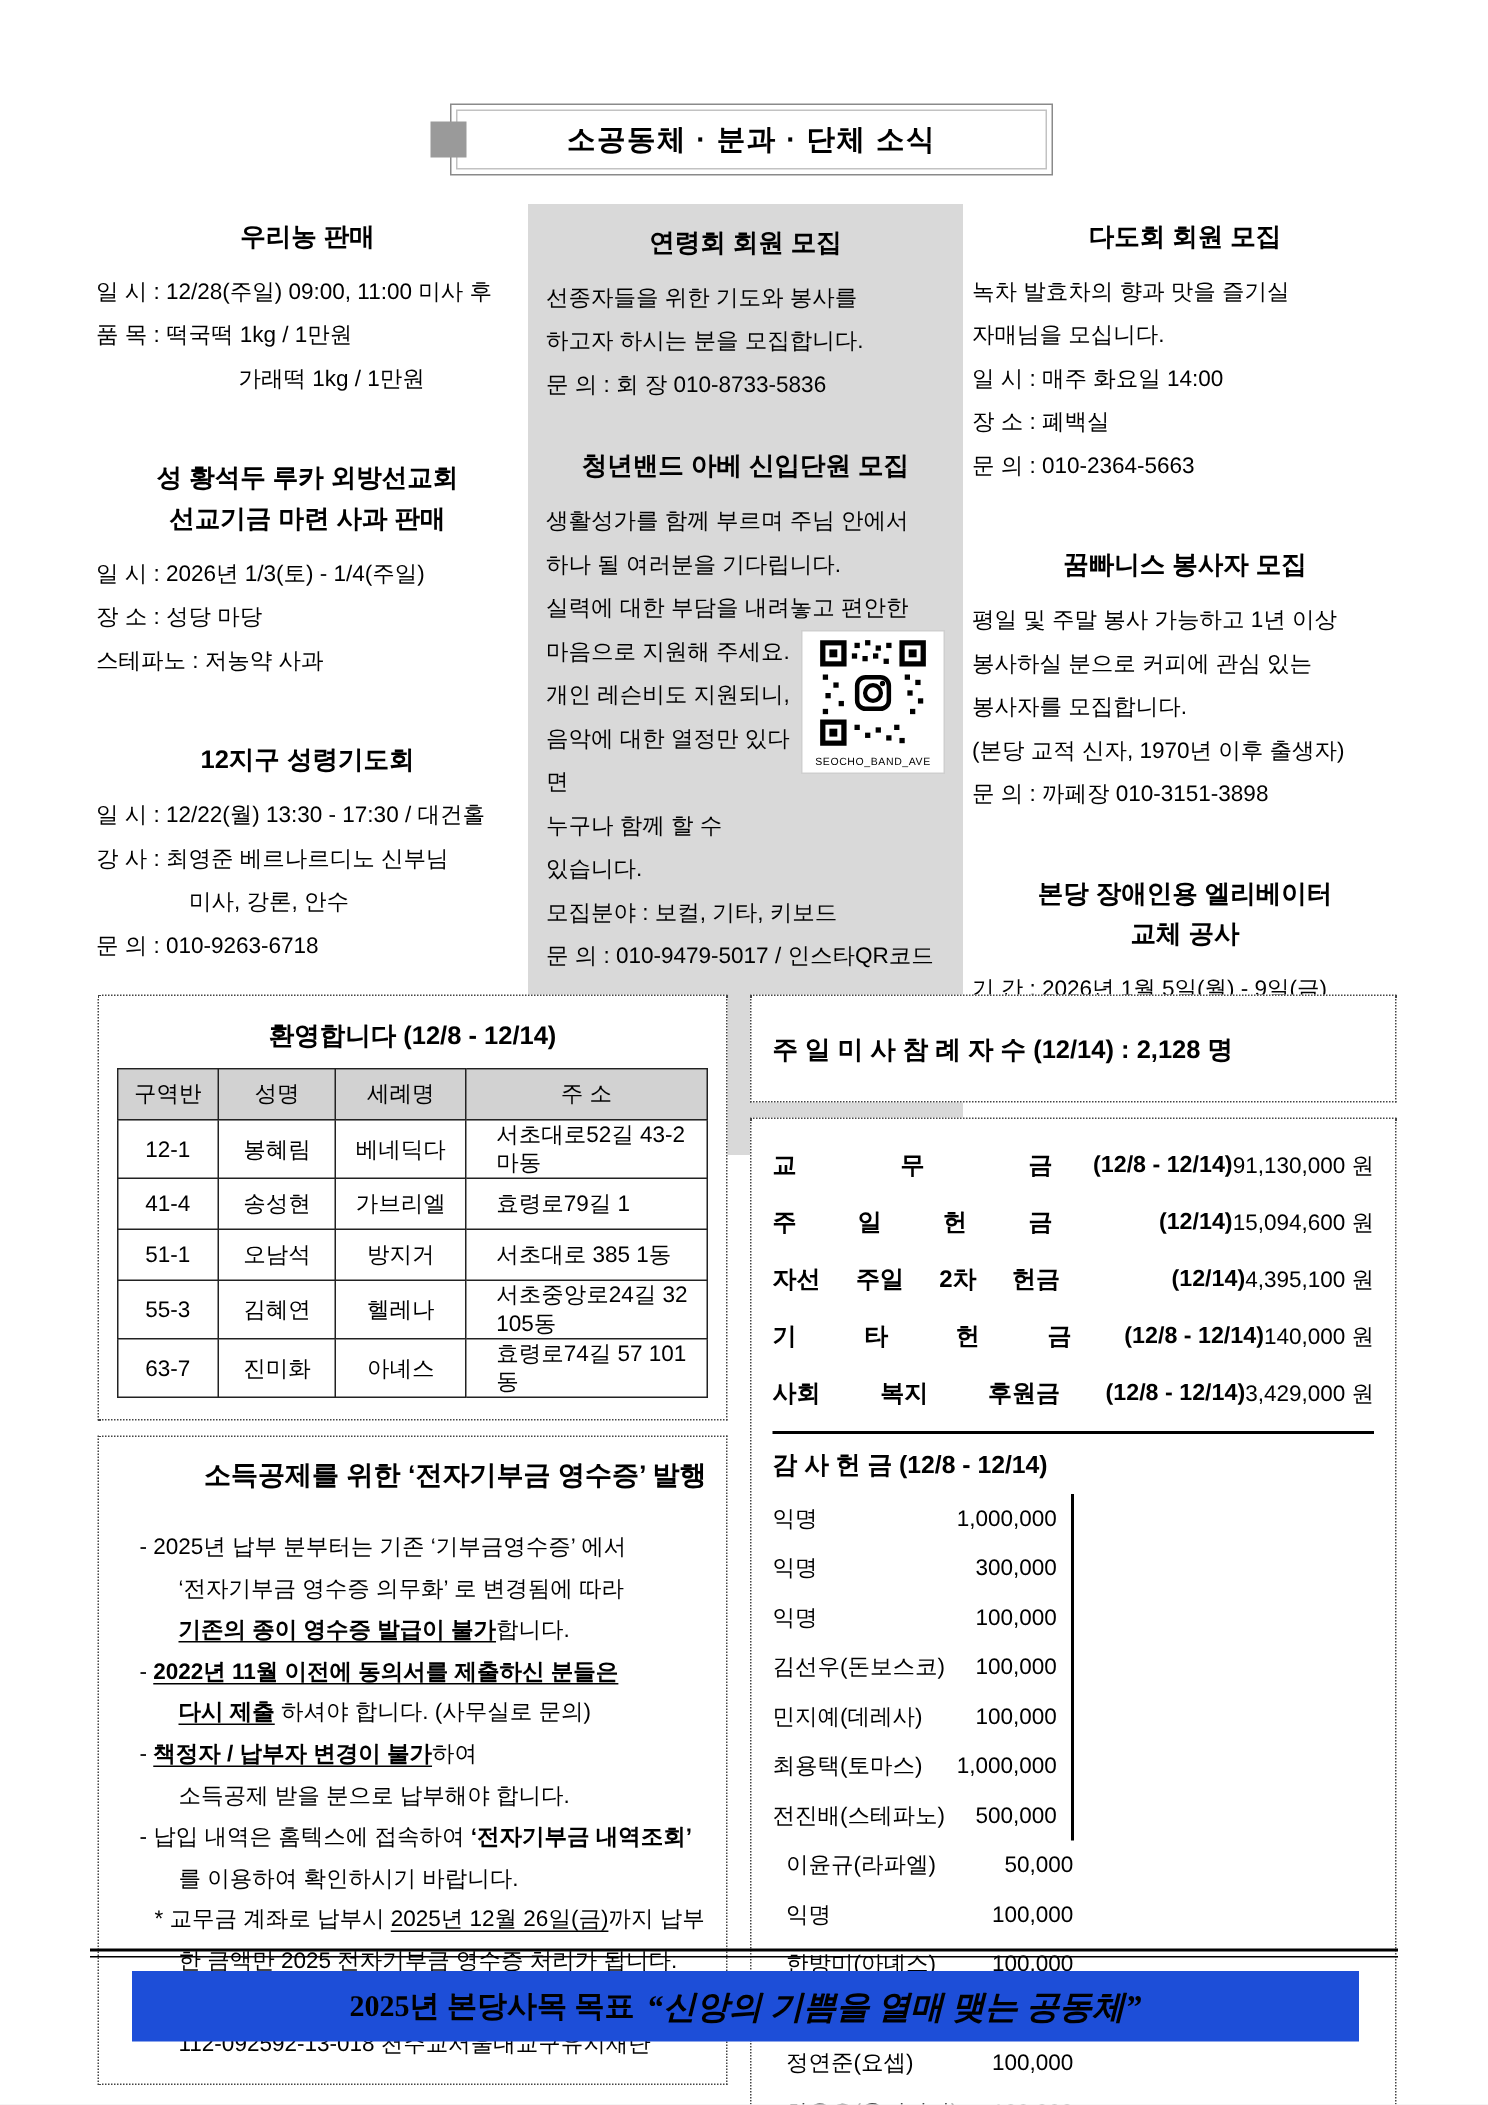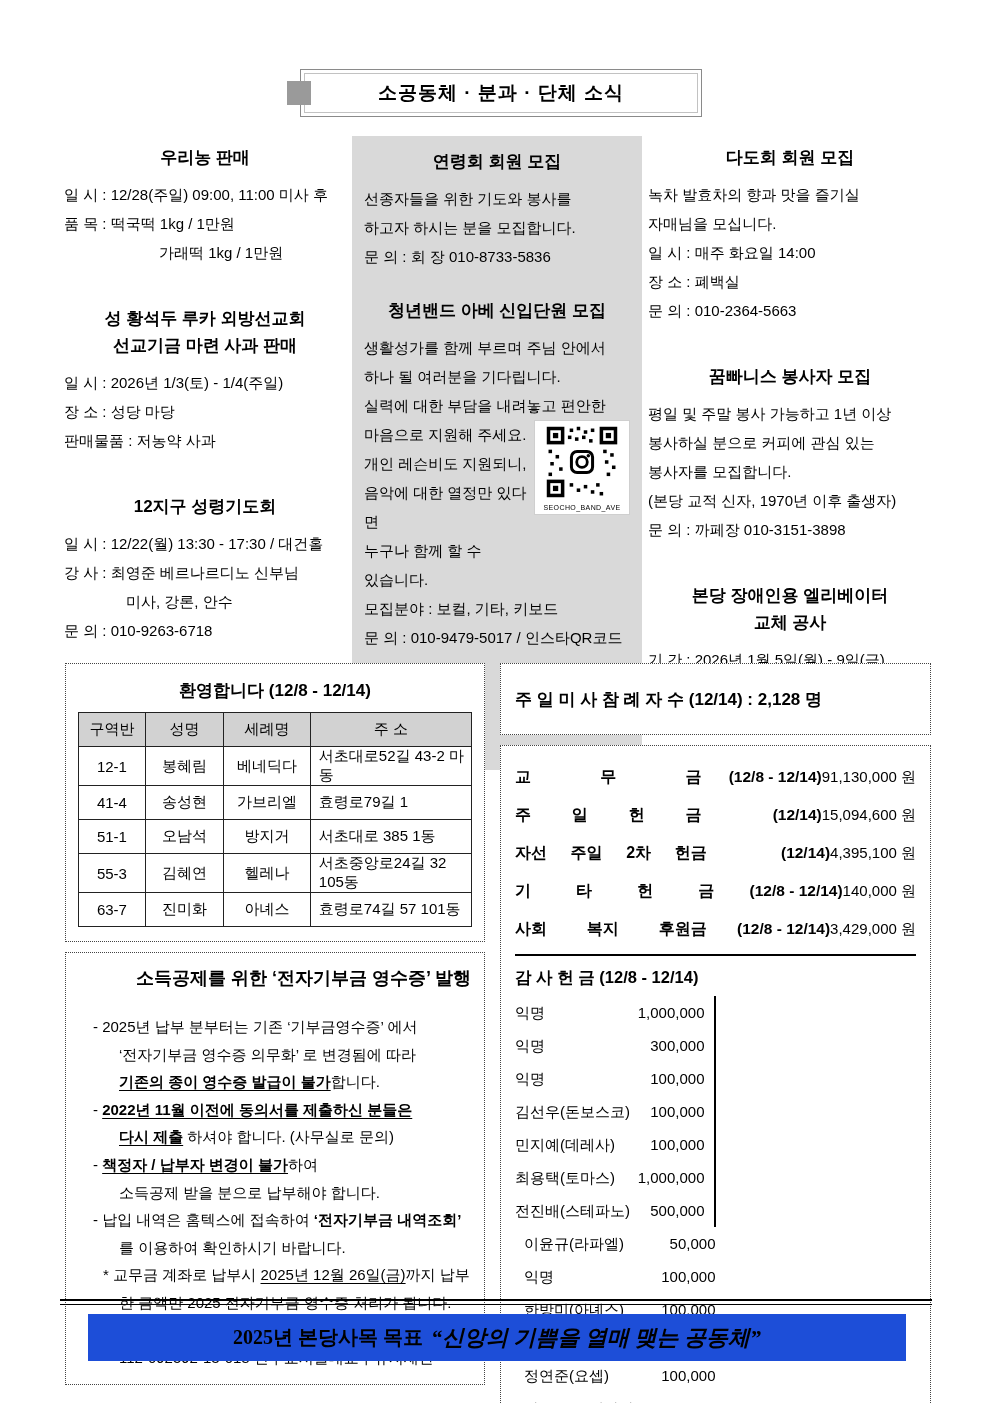--- a/index.html
+++ b/index.html
@@ -37,21 +37,21 @@
   .bottom-left{position:absolute;top:663px;left:65px;width:420px;}
   .bottom-right{position:absolute;top:663px;left:500px;width:431px;}
   .dbox{border:1.5px dotted #444;background:#fff;box-sizing:border-box;}
 
   .welcome-box{padding:10px 12px 14px;margin-bottom:10px;}
   .welcome-title{text-align:center;font-weight:bold;font-size:17px;line-height:34px;margin-bottom:4px;}
   table.welcome{width:100%;border-collapse:collapse;}
   table.welcome th,table.welcome td{border:1.6px solid #222;font-size:15px;height:33px;
       text-align:center;padding:0;}
   table.welcome th{background:#d2d2d2;font-weight:normal;}
-  table.welcome td.addr{text-align:left;padding-left:8px;}
+  table.welcome td.addr{text-align:left;padding-left:20px;}
   .cw0{width:17%;} .cw1{width:20%;} .cw2{width:22%;}
 
   .tax-box{padding:10px 13px 12px;}
   .tax-title{text-align:right;font-weight:bold;font-size:18px;line-height:30px;margin-bottom:20px;}
   .tax-line{font-size:15px;line-height:27.6px;}
   .tl-d{padding-left:14px;}
   .tl-c{padding-left:40px;}
   .tl-s{padding-left:24px;}
   .b{font-weight:bold;}
   .u{text-decoration:underline;text-underline-offset:3px;}
@@ -108,21 +108,21 @@
           </div>
         </div>
         <div class="sec">
           <div class="sec-title">
             <div>성 황석두 루카 외방선교회</div>
             <div>선교기금 마련 사과 판매</div>
           </div>
           <div class="sec-body">
             <div class="sec-line ind0">일 시 : 2026년 1/3(토) - 1/4(주일)</div>
             <div class="sec-line ind0">장 소 : 성당 마당</div>
-            <div class="sec-line ind0">판매물품 : 저농약 사과</div>
+            <div class="sec-line ind0">스테파노 : 저농약 사과</div>
           </div>
         </div>
         <div class="sec">
           <div class="sec-title">
             <div>12지구 성령기도회</div>
           </div>
           <div class="sec-body">
             <div class="sec-line ind0">일 시 : 12/22(월) 13:30 - 17:30 / 대건홀</div>
             <div class="sec-line ind0">강 사 : 최영준 베르나르디노 신부님</div>
             <div class="sec-line ind2">미사, 강론, 안수</div>

